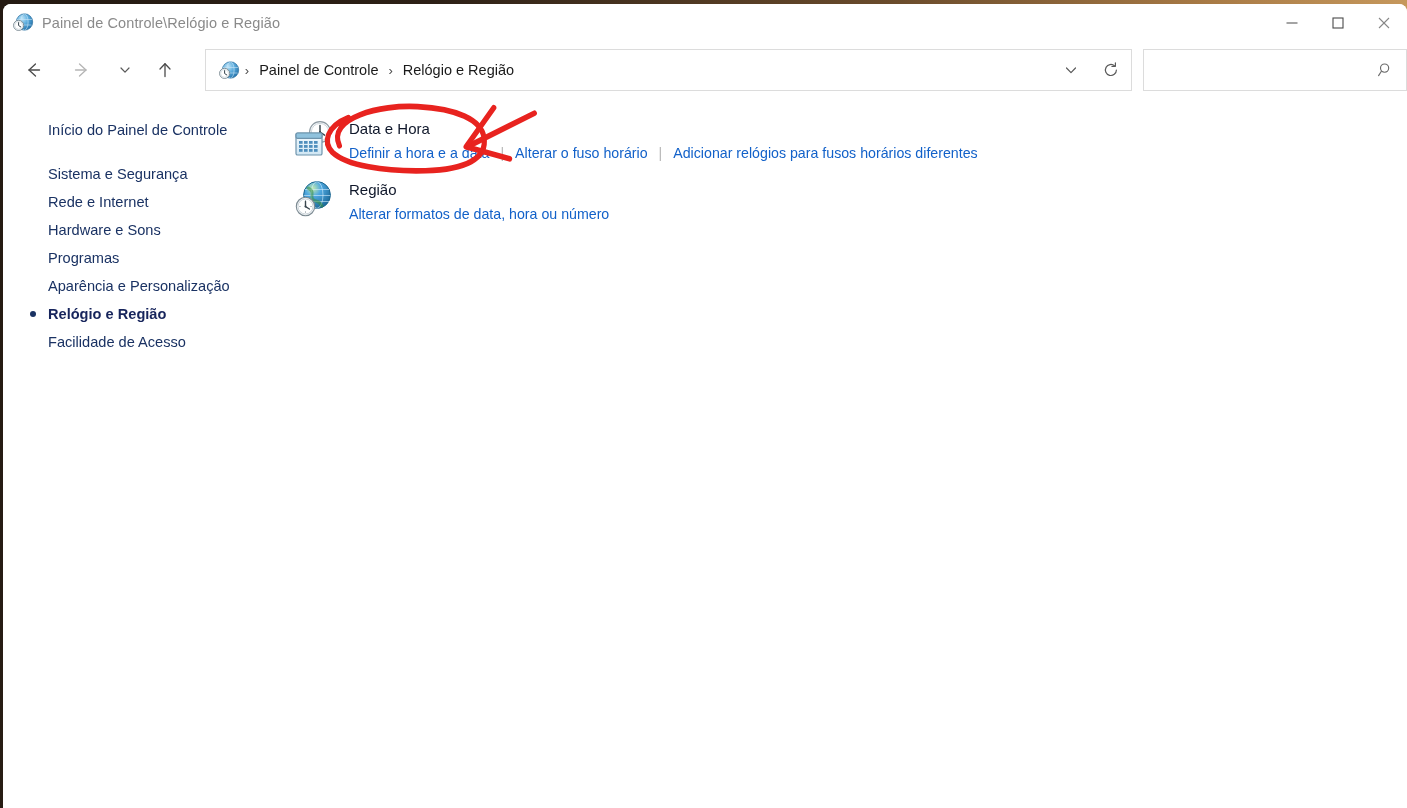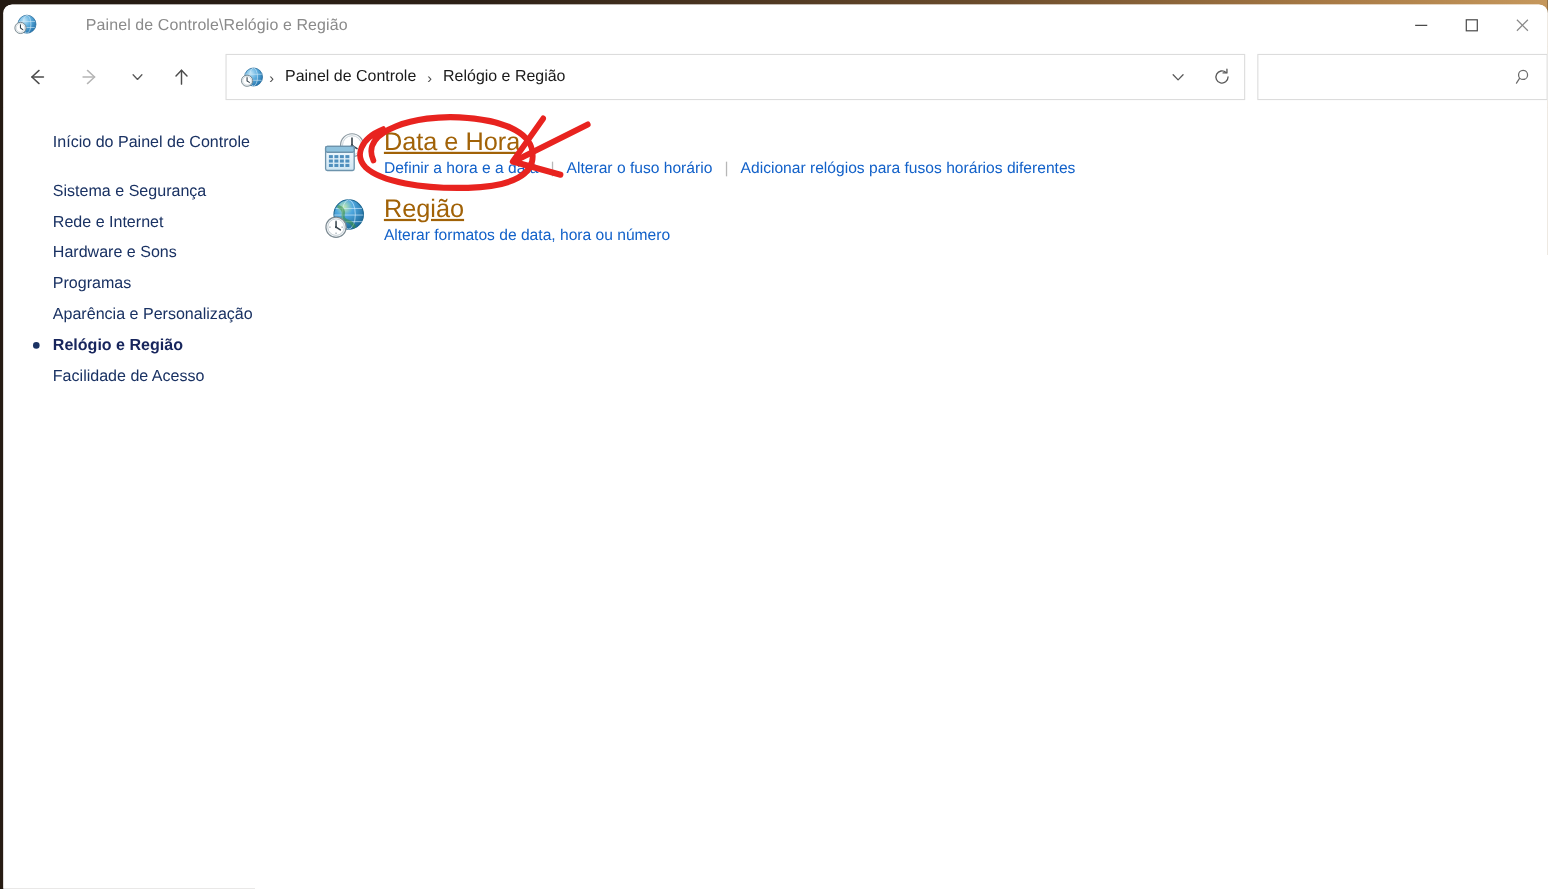--- a/index.html
+++ b/index.html
@@ -27,21 +27,20 @@
     overflow: hidden;
   }
 
   
   #titlebar {
     position: relative;
     height: 38px;
     background: #ffffff;
     display: flex;
     align-items: center;
-    gap: 36px;
   }
   #title-icon {
     margin-left: 9px;
     width: 22px; height: 22px;
     position: relative;
     flex: 0 0 auto;
   }
   .globe-clock { width:22px; height:22px; display:block; }
   #title-text {
     margin-left: 8px;
@@ -186,26 +185,25 @@
     margin-bottom: 12px;
   }
   .cat-icon {
     width: 46px; height: 46px;
     flex: 0 0 auto;
     margin-left: 4px;
     margin-top: 2px;
   }
   .cat-body { margin-left: 12px; padding-top: 2px; }
   .cat-title {
-    font-size: 23px;
-    color: #a16207;
+    font-size: 15px;
+    color: #0f172a;
     line-height: 25px;
     cursor: default;
     display: inline-block;
-    text-decoration: underline;
   }
   .cat-links {
     margin-top: 2px;
     font-size: 14.2px;
     color: #1261c9;
     line-height: 20px;
     display: flex;
     align-items: center;
     flex-wrap: wrap;
   }

